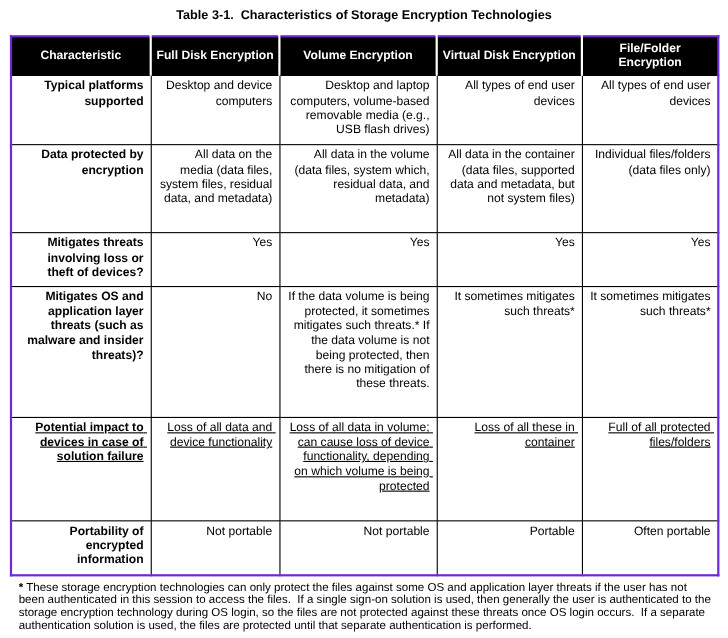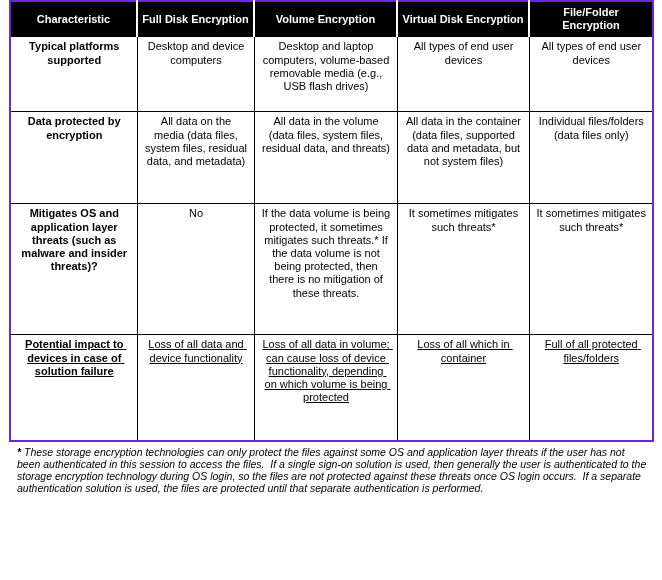--- a/index.html
+++ b/index.html
@@ -42,49 +42,49 @@
     height: 25px;
   }
   .enc-table th + th {
     border-left: 2px solid #ffffff;
   }
   .enc-table td {
     border: 1px solid #000000;
     font-size: 11px;
     line-height: 1.2;
     vertical-align: top;
-    text-align: center;
-    padding: 3px 6px 17px 7px;
+    text-align: right;
+    padding: 3px 6px 5px 7px;
     white-space: pre-wrap;
   }
   .enc-table td.char-cell {
     font-weight: bold;
   }
   tr.r1 td { height: 54px; }
   tr.r2 td { height: 71px; }
   tr.r3 td { height: 32px; }
   tr.r4 td { height: 110px; }
   tr.r5 td { height: 85px; text-decoration: underline; }
   tr.r6 td { height: 37px; }
   .footnote {
     margin: 5px 12px 0 17px;
     font-size: 10.5px;
     line-height: 1.12;
-    font-style: italic;
     white-space: pre-wrap;
   }
   .footnote .marker {
     font-weight: bold;
   }
 </style>
 </head>
 <body>
 
 <div class="page">
 
+  <div class="doc-title">Table 3-1.  Characteristics of Storage Encryption Technologies</div>
 
   <table class="enc-table">
     <colgroup>
       <col style="width:127px">
       <col style="width:117px">
       <col style="width:143px">
       <col style="width:132px">
       <col style="width:124px">
     </colgroup>
     <thead>
@@ -100,36 +100,50 @@
       <tr class="r1">
         <td class="char-cell">Typical platforms supported</td>
         <td>Desktop and device computers</td>
         <td>Desktop and laptop computers, volume-based removable media (e.g., USB flash drives)</td>
         <td>All types of end user devices</td>
         <td>All types of end user devices</td>
       </tr>
       <tr class="r2">
         <td class="char-cell">Data protected by encryption</td>
         <td>All data on the media (data files, system files, residual data, and metadata)</td>
-        <td>All data in the volume (data files, system files, residual data, and threats)</td>
+        <td>All data in the volume (data files, system which, residual data, and metadata)</td>
         <td>All data in the container (data files, supported data and metadata, but not system files)</td>
         <td>Individual files/folders (data files only)</td>
+      </tr>
+      <tr class="r3">
+        <td class="char-cell">Mitigates threats involving loss or theft of devices?</td>
+        <td>Yes</td>
+        <td>Yes</td>
+        <td>Yes</td>
+        <td>Yes</td>
       </tr>
       <tr class="r4">
         <td class="char-cell">Mitigates OS and application layer threats (such as malware and insider threats)?</td>
         <td>No</td>
         <td>If the data volume is being protected, it sometimes mitigates such threats.* If the data volume is not being protected, then there is no mitigation of these threats.</td>
         <td>It sometimes mitigates such threats*</td>
         <td>It sometimes mitigates such threats*</td>
       </tr>
       <tr class="r5">
         <td class="char-cell">Potential impact to devices in case of solution failure</td>
         <td>Loss of all data and device functionality</td>
         <td>Loss of all data in volume; can cause loss of device functionality, depending on which volume is being protected</td>
-        <td>Loss of all which in container</td>
+        <td>Loss of all these in container</td>
         <td>Full of all protected files/folders</td>
+      </tr>
+      <tr class="r6">
+        <td class="char-cell">Portability of encrypted information</td>
+        <td>Not portable</td>
+        <td>Not portable</td>
+        <td>Portable</td>
+        <td>Often portable</td>
       </tr>
     </tbody>
   </table>
 
   <p class="footnote"><span class="marker">*</span><span> These storage encryption technologies can only protect the files against some OS and application layer threats if the user has not been authenticated in this session to access the files.  If a single sign-on solution is used, then generally the user is authenticated to the storage encryption technology during OS login, so the files are not protected against these threats once OS login occurs.  If a separate authentication solution is used, the files are protected until that separate authentication is performed.</span></p>
 
 </div>
 
 </body></html>

